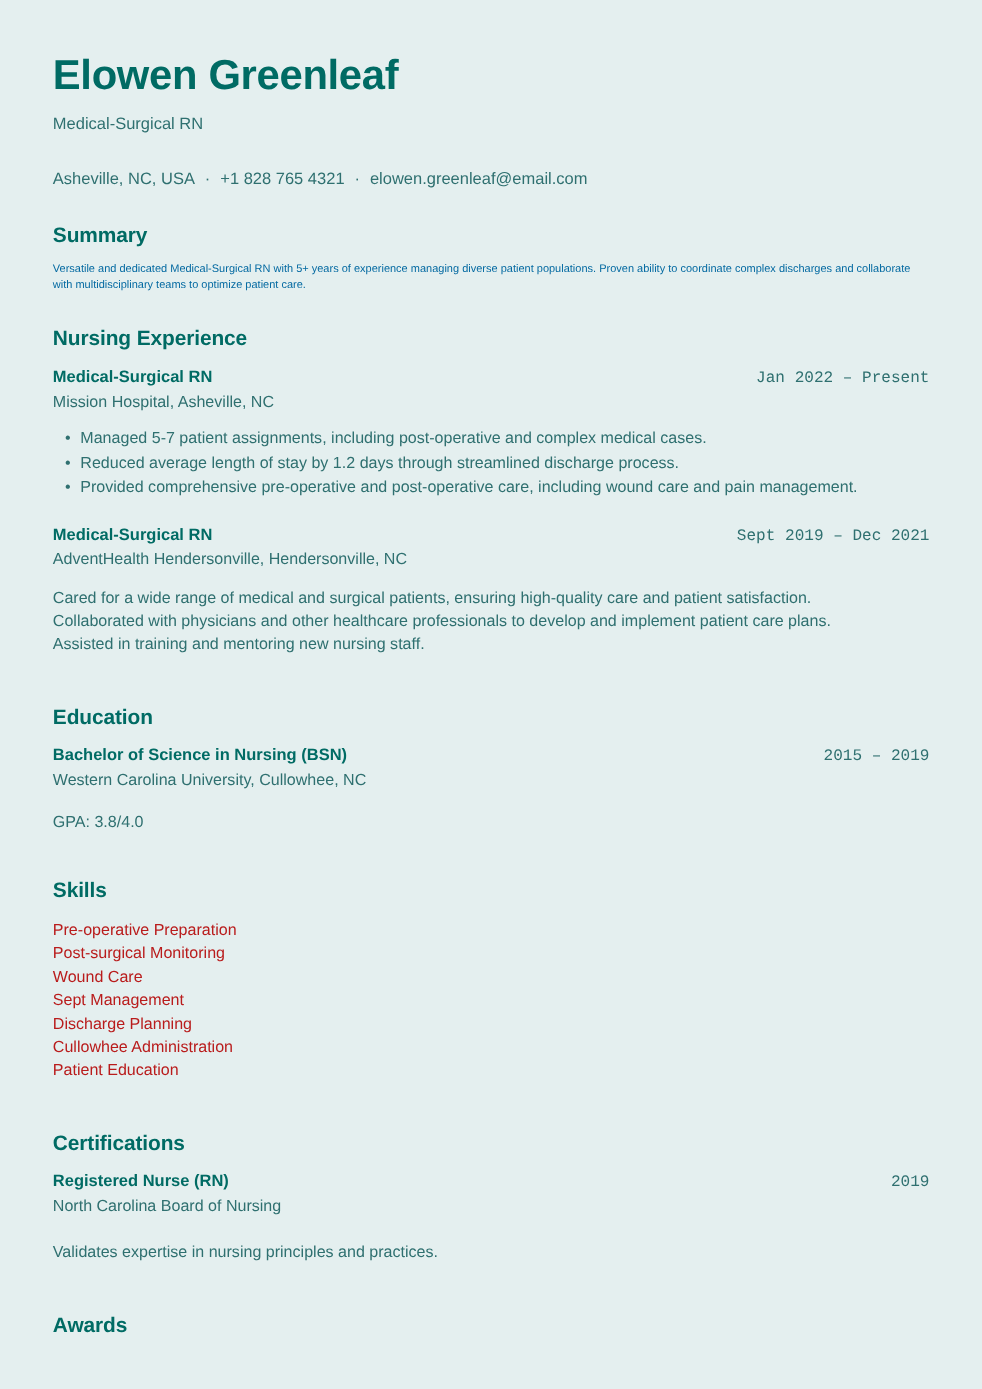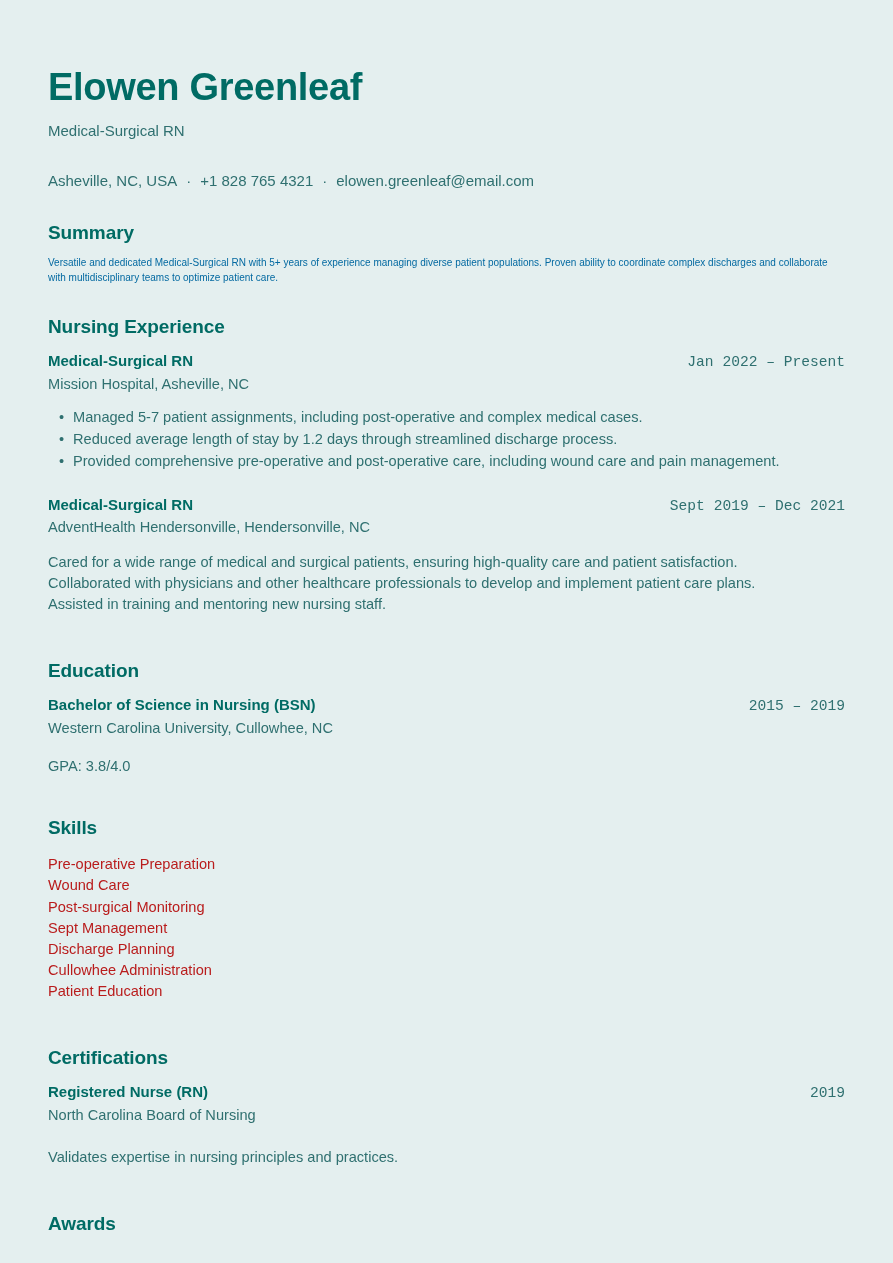--- a/index.html
+++ b/index.html
@@ -13,21 +13,20 @@
     font-family: "Liberation Sans", sans-serif;
     color: #2f7070;
     overflow: hidden;
   }
   .page {
     box-sizing: border-box;
     width: 893px;
     height: 909px;
     padding: 48px 48px 0 48px;
     position: relative;
-    margin-top: 18px;
   }
 
   
   .name {
     font-size: 38px;
     font-weight: bold;
     color: #006b64;
     letter-spacing: -0.3px;
     line-height: 1.12;
     margin: 0 0 12px 0;
@@ -218,22 +217,22 @@
       </div>
       <div class="entry-sub">Western Carolina University, Cullowhee, NC</div>
       <div class="gpa">GPA: 3.8/4.0</div>
     </div>
   </section>
 
   <section class="section skills">
     <h2 class="section-title">Skills</h2>
     <div class="skills-list">
       <div class="skill">Pre-operative Preparation</div>
+      <div class="skill">Post-surgical Monitoring</div>
       <div class="skill">Wound Care</div>
-      <div class="skill">Post-surgical Monitoring</div>
       <div class="skill">Sept Management</div>
       <div class="skill">Discharge Planning</div>
       <div class="skill">Cullowhee Administration</div>
       <div class="skill">Patient Education</div>
     </div>
   </section>
 
   <section class="section certs">
     <h2 class="section-title">Certifications</h2>
     <div class="entry">

